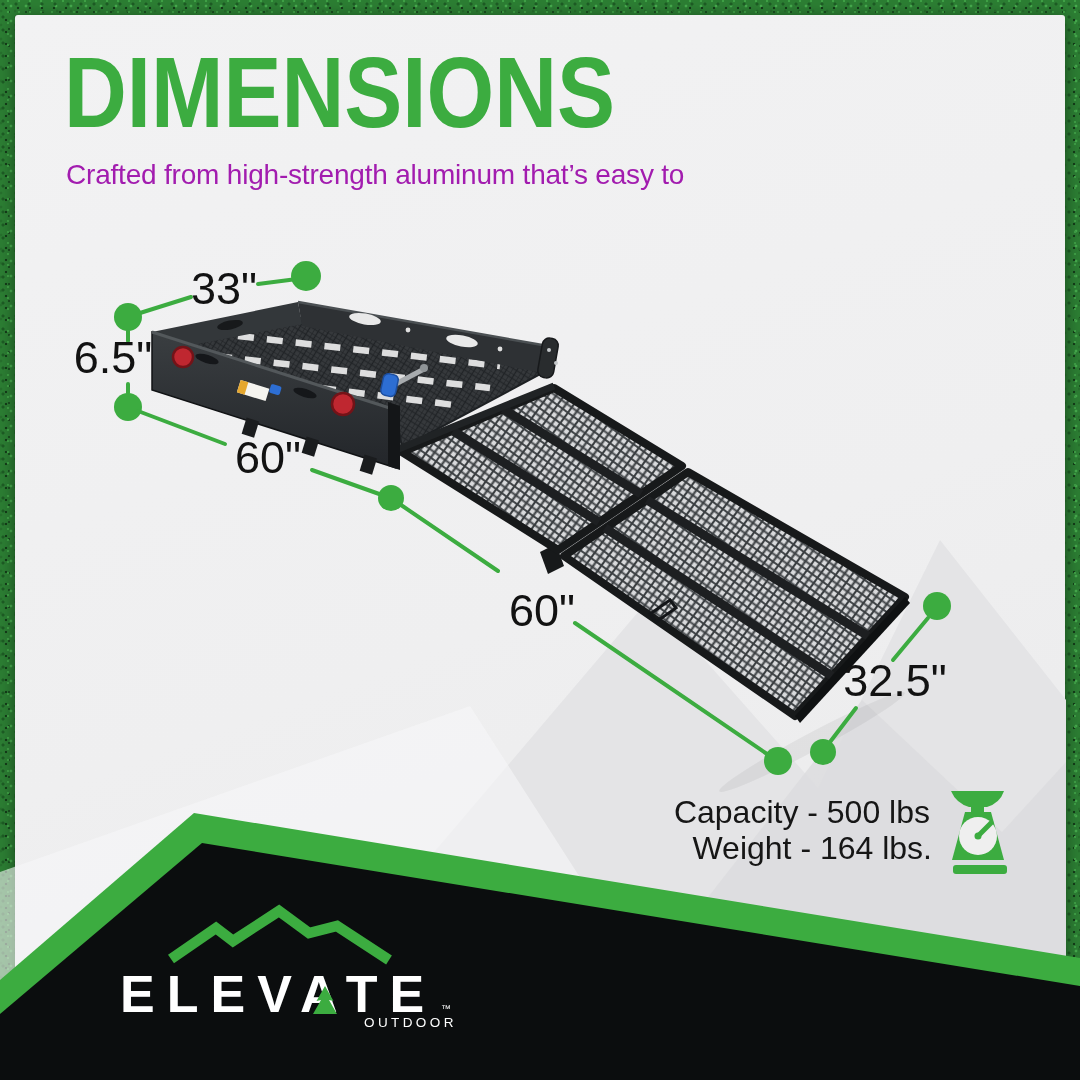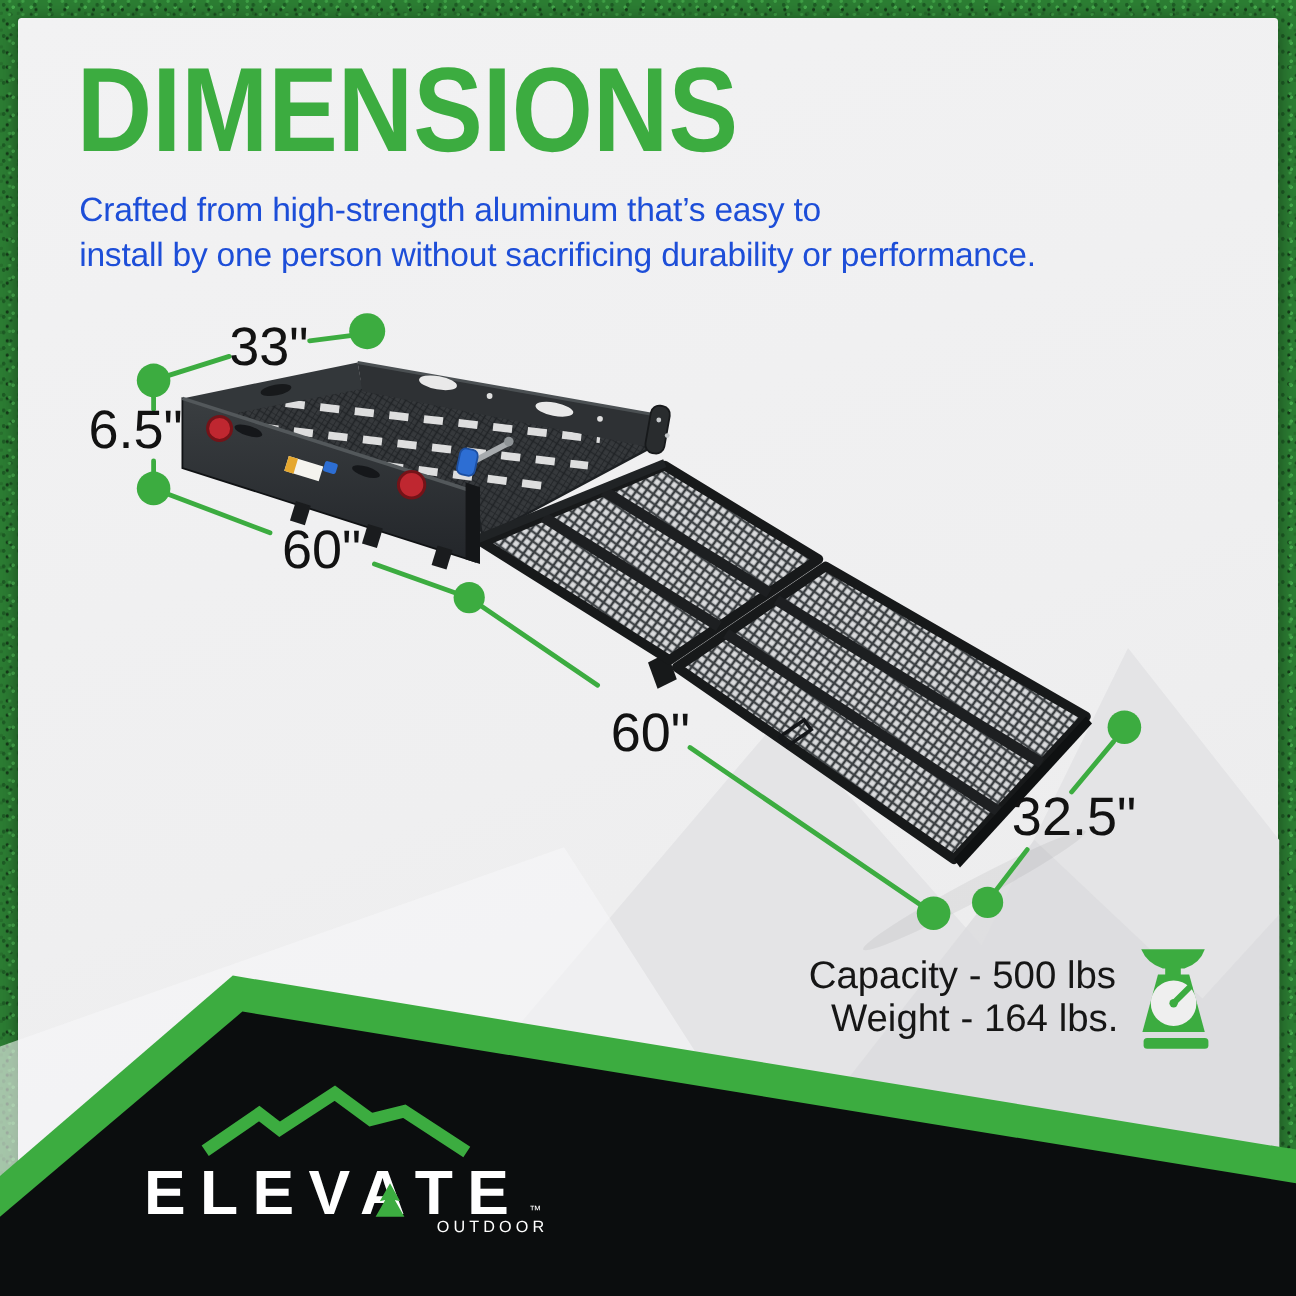--- a/index.html
+++ b/index.html
@@ -14,21 +14,21 @@
       radial-gradient(circle at 1px 11px,#27702d 1.2px,transparent 1.7px),
       radial-gradient(circle at 9px 12px,#1a4f20 1px,transparent 1.5px);
     background-size:13px 13px,11px 11px,12px 12px,15px 15px,14px 14px,17px 17px;}
   .card{position:absolute;inset:15px;border-radius:3px;
     background:linear-gradient(160deg,#f2f2f3 0%,#efeff0 55%,#eaeaeb 100%);
     box-shadow:0 3px 16px rgba(0,0,0,.45);}
   svg.scene{position:absolute;inset:0;width:1080px;height:1080px;z-index:2;}
   .page-title{position:absolute;left:64px;top:42px;z-index:3;
     font-size:100px;line-height:100px;font-weight:800;color:#3cac40;
     transform:scaleX(.87);transform-origin:left center;white-space:nowrap;}
-  .desc{position:absolute;left:66px;top:156px;z-index:3;color:#1d4ed8;
+  .desc{position:absolute;left:66px;top:156px;z-index:3;color:#a21caf;
     font-size:28px;line-height:38px;letter-spacing:-.2px;}
   svg text{font-family:"Liberation Sans",sans-serif;}
   .dim-label{font-size:45px;fill:#121212;}
   .spec-label{font-size:32px;fill:#161616;}
   .wordmark{font-size:52px;font-weight:bold;letter-spacing:12px;fill:#ffffff;}
   .wordmark-sub{font-size:13.5px;letter-spacing:3.4px;fill:#ffffff;}
   .tm{font-size:10px;fill:#ffffff;}
 </style>
 </head>
 <body>
@@ -183,15 +183,14 @@
         <path d="M325 986 L316.5 1001 L321 1000 L313 1014 L337 1014 L329 1000 L333.5 1001 Z" fill="#3cac40"></path>
         <text class="tm" x="441" y="1012">™</text>
         <text class="wordmark-sub" x="364" y="1027">OUTDOOR</text>
       </g>
     </g>
   </svg>
 
   <div class="page-title">DIMENSIONS</div>
   <div class="desc">
     <div>Crafted from high-strength aluminum that’s easy to</div>
-    <div>install by one person without sacrificing durability or performance.</div>
   </div>
 </div>
 
 </body></html>

